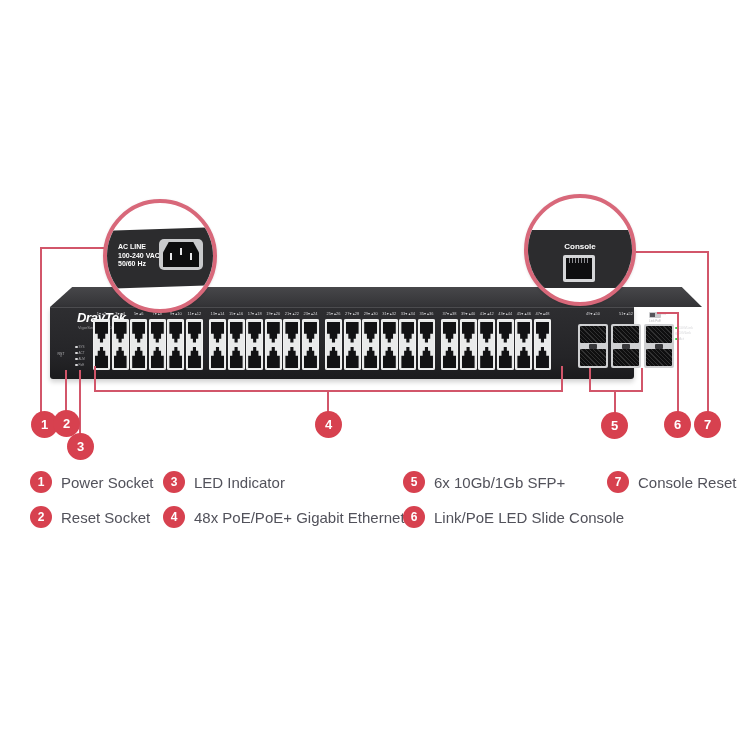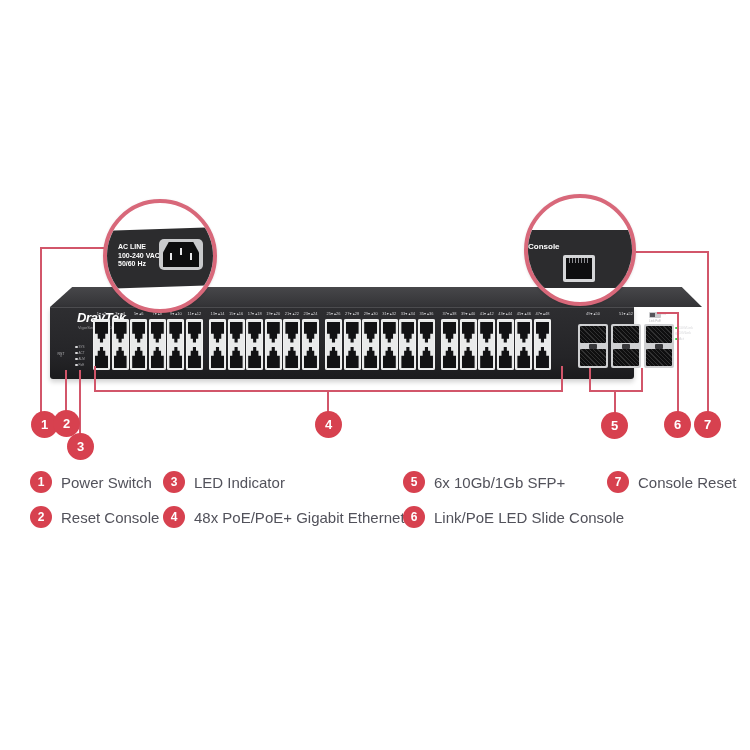--- a/index.html
+++ b/index.html
@@ -77,21 +77,21 @@
   .acl{position:absolute;left:11px;top:40px;color:#fff;font-size:7px;font-weight:bold;
        line-height:8.6px;white-space:nowrap;z-index:2;}
   .inlet{position:absolute;left:52px;top:36px;width:44px;height:31px;background:#c9cacc;
          border-radius:5px;z-index:2;}
   .inlet .pocket{position:absolute;left:4px;top:3px;width:36px;height:25px;background:#0d0d0e;
          clip-path:polygon(16% 0,84% 0,100% 42%,100% 100%,0 100%,0 42%);}
   .pin{position:absolute;background:#e8e8ea;}
   .pin-l{left:11px;top:14px;width:2px;height:7px;}
   .pin-r{left:31px;top:14px;width:2px;height:7px;}
   .pin-c{left:21px;top:9px;width:2px;height:7px;}
-  .console-title{position:absolute;left:0;right:0;top:44px;text-align:left;color:#fff;
+  .console-title{position:absolute;left:0;right:0;top:44px;text-align:center;color:#fff;
                  font-size:8px;font-weight:bold;z-index:2;}
   .crj{position:absolute;left:35px;top:57px;width:32px;height:27px;background:#d5d6d8;
        border-radius:2px;z-index:2;}
   .crj .in{position:absolute;left:3px;top:3px;right:3px;bottom:3px;background:#0e0e0f;}
   .crj .contacts{position:absolute;left:6px;top:3px;right:6px;height:5px;
        background:repeating-linear-gradient(90deg,#8f8f93 0 1px,#0e0e0f 1px 3px);}
 
   
   .rline{position:absolute;background:#d2566a;z-index:5;}
   .marker{position:absolute;width:27px;height:27px;border-radius:50%;background:#d7414f;
@@ -376,37 +376,37 @@
   <div class="marker" style="left:31px;top:411px;">1</div>
   <div class="marker" style="left:53px;top:410px;">2</div>
   <div class="marker" style="left:67px;top:433px;">3</div>
   <div class="marker" style="left:315px;top:411px;">4</div>
   <div class="marker" style="left:601px;top:412px;">5</div>
   <div class="marker" style="left:664px;top:411px;">6</div>
   <div class="marker" style="left:694px;top:411px;">7</div>
 
   <div class="litem" style="left:30px;top:471px;">
     <span class="lbadge">1</span>
-    <span class="llabel">Power Switch</span>
+    <span class="llabel">Power Socket</span>
   </div>
   <div class="litem" style="left:163px;top:471px;">
     <span class="lbadge">3</span>
     <span class="llabel">LED Indicator</span>
   </div>
   <div class="litem" style="left:403px;top:471px;">
     <span class="lbadge">5</span>
     <span class="llabel">6x 10Gb/1Gb SFP+</span>
   </div>
   <div class="litem" style="left:607px;top:471px;">
     <span class="lbadge">7</span>
     <span class="llabel">Console Reset</span>
   </div>
   <div class="litem" style="left:30px;top:506px;">
     <span class="lbadge">2</span>
-    <span class="llabel">Reset Console</span>
+    <span class="llabel">Reset Socket</span>
   </div>
   <div class="litem" style="left:163px;top:506px;">
     <span class="lbadge">4</span>
     <span class="llabel">48x PoE/PoE+ Gigabit Ethernet</span>
   </div>
   <div class="litem" style="left:403px;top:506px;">
     <span class="lbadge">6</span>
     <span class="llabel">Link/PoE LED Slide Console</span>
   </div>
 

